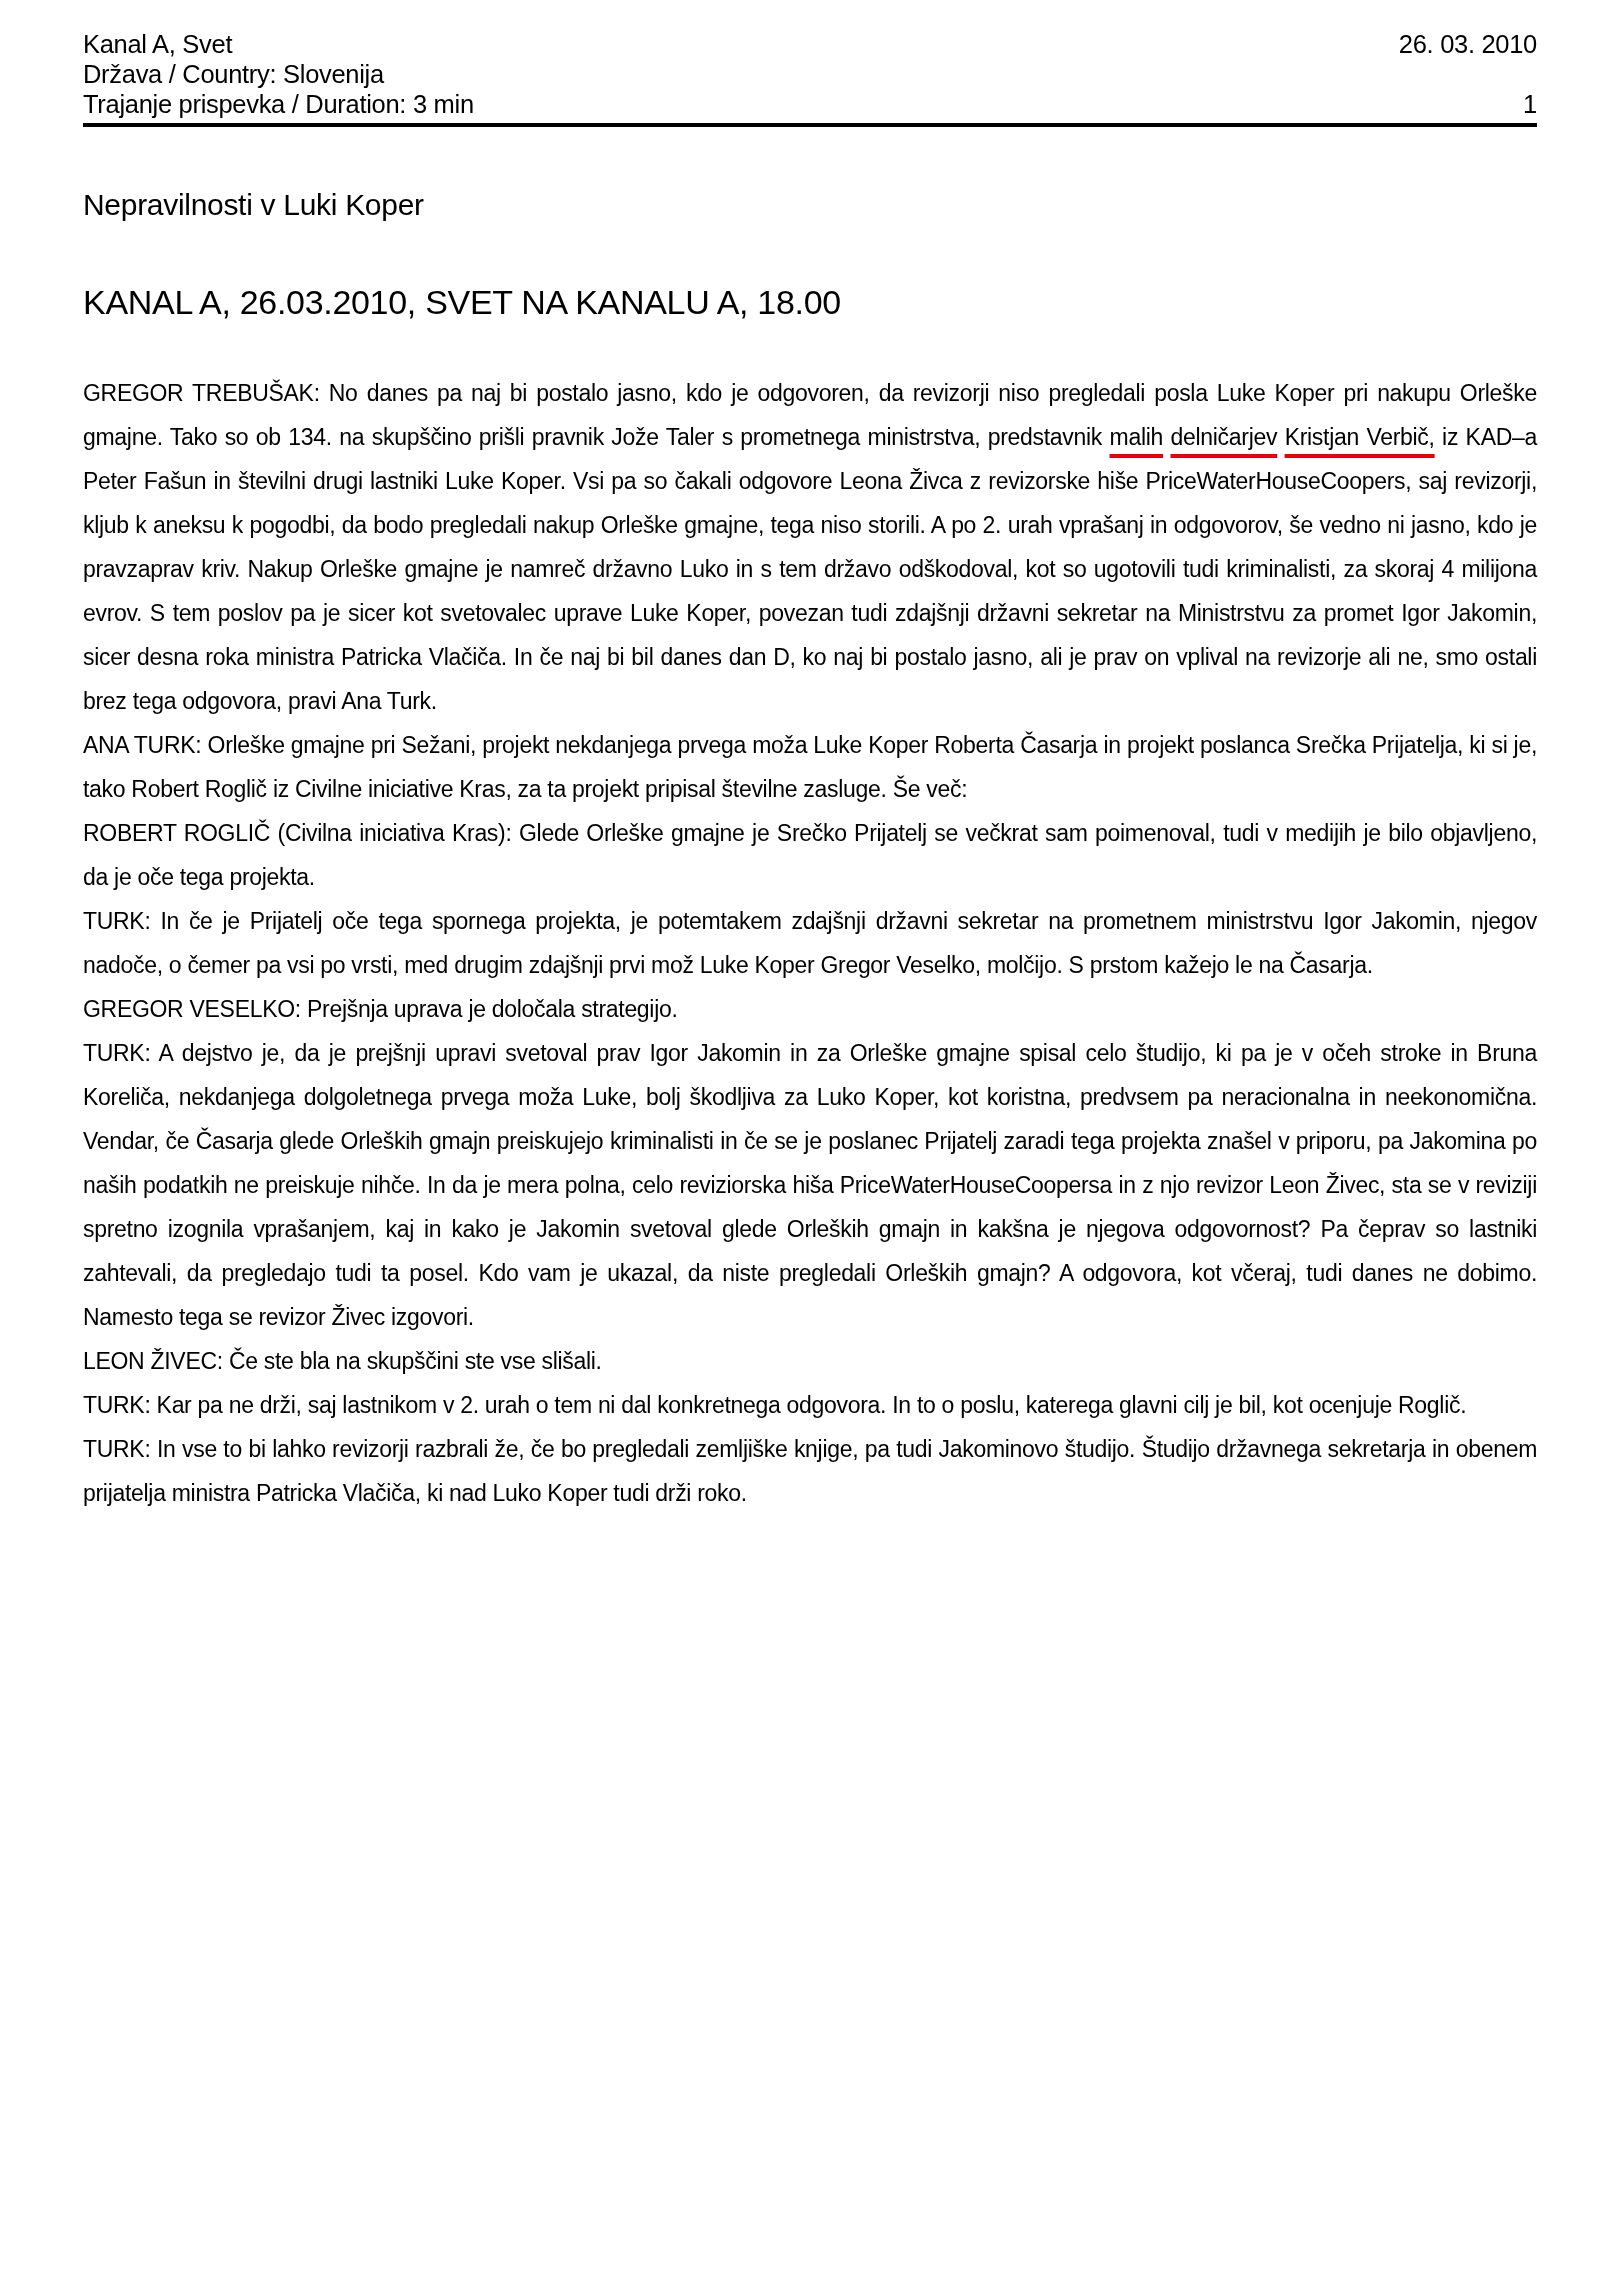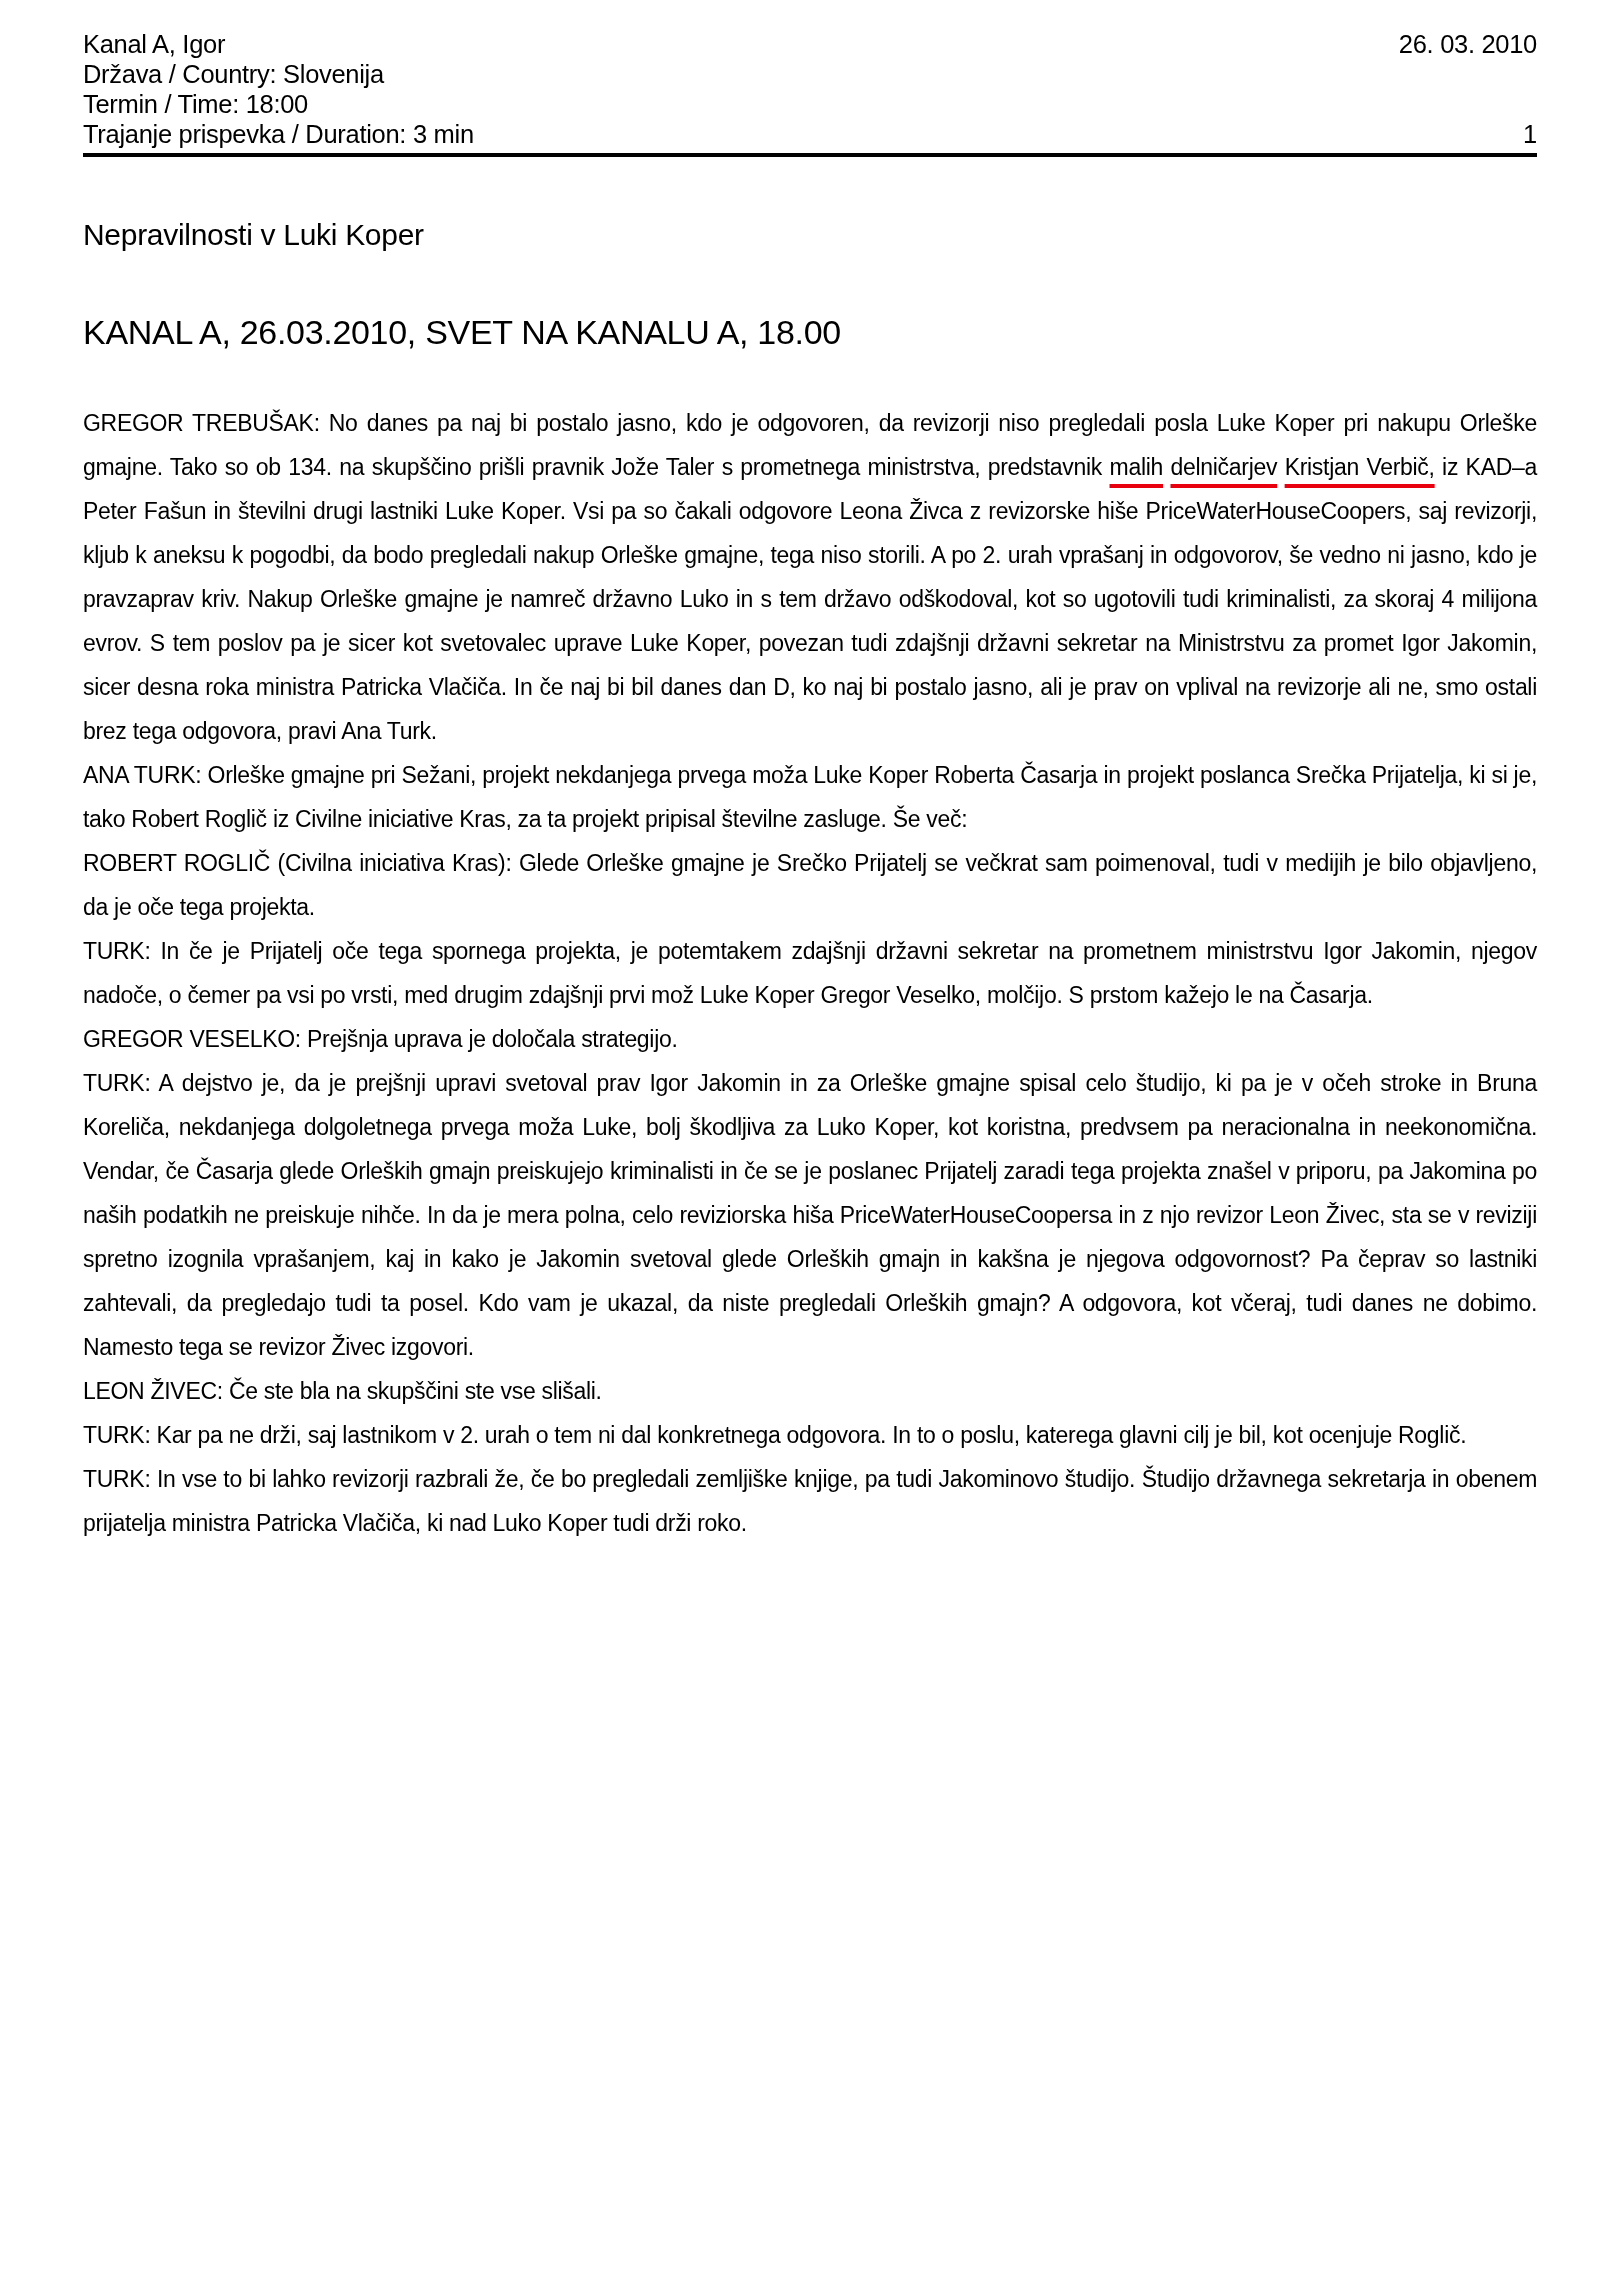--- a/index.html
+++ b/index.html
@@ -65,28 +65,25 @@
     text-decoration-skip-ink: none;
   }
 </style>
 </head>
 <body>
 
 <div class="page">
 
   <header class="meta">
     <div class="meta-row">
-      <span>Kanal A, Igor</span>
+      <span>Kanal A, Svet</span>
       <span>26. 03. 2010</span>
     </div>
     <div class="meta-row">
       <span>Država / Country: Slovenija</span>
-    </div>
-    <div class="meta-row">
-      <span>Termin / Time: 18:00</span>
     </div>
     <div class="meta-row">
       <span>Trajanje prispevka / Duration: 3 min</span>
       <span>1</span>
     </div>
   </header>
 
   <h1 class="title">Nepravilnosti v Luki Koper</h1>
 
   <div class="source-line">KANAL A, 26.03.2010, SVET NA KANALU A, 18.00</div>

